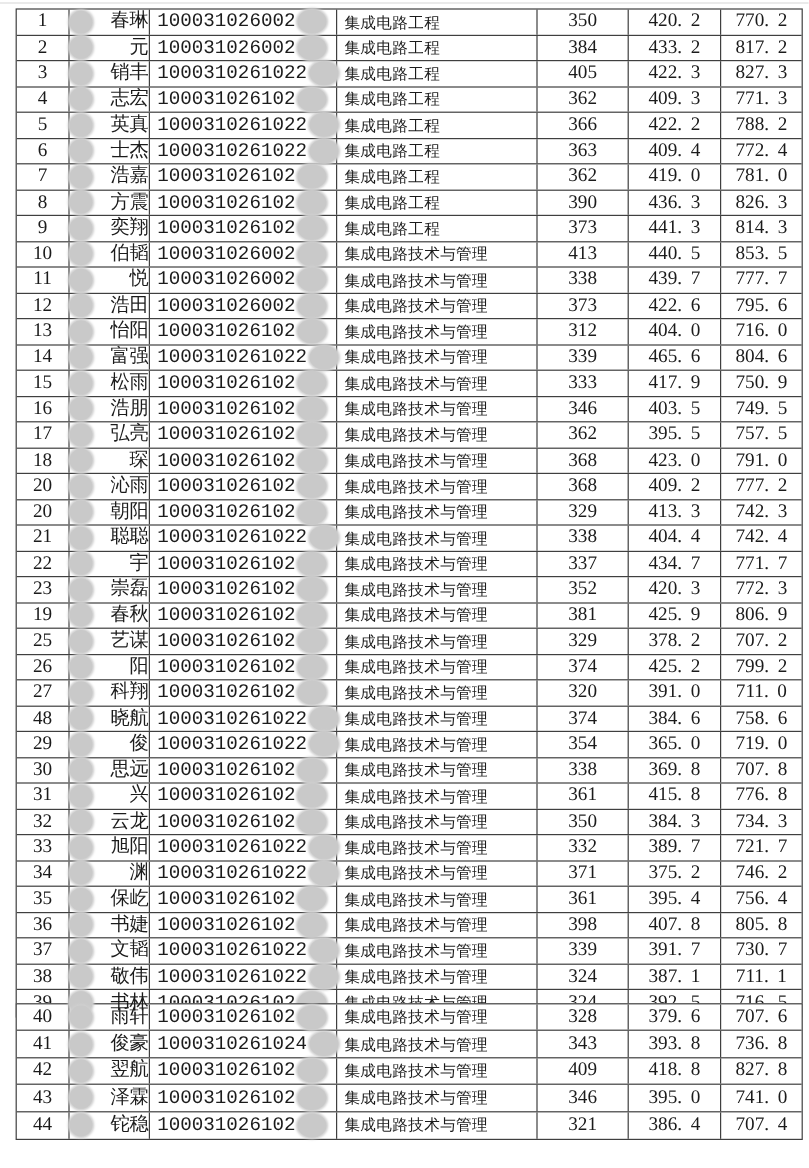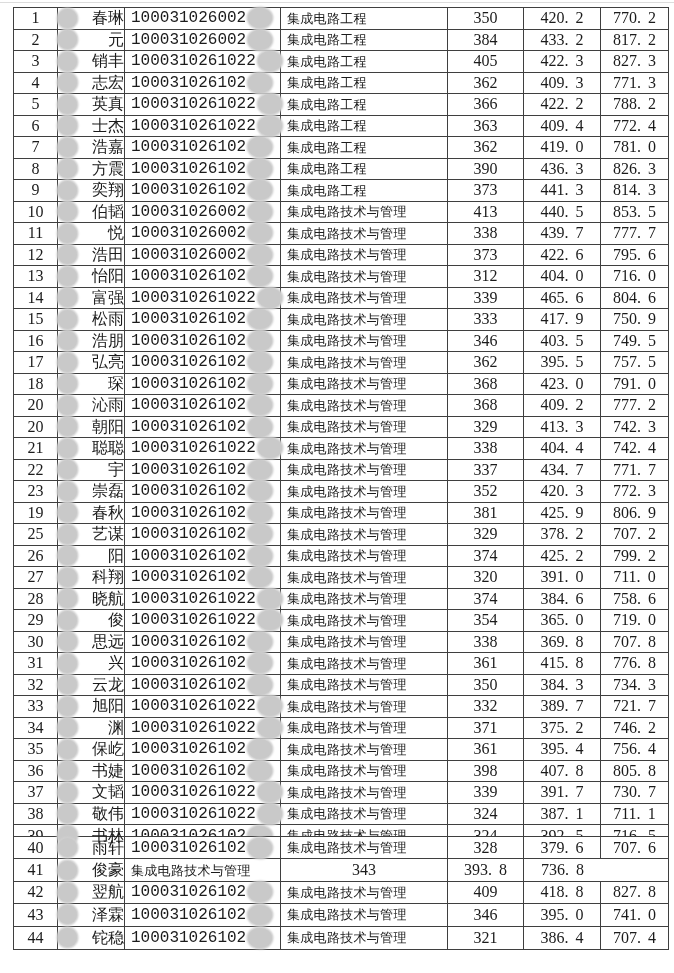--- a/index.html
+++ b/index.html
@@ -450,21 +450,21 @@
         <div class="cell c-id">
           <span>100031026102</span>
           <span class="blur id-blur"></span>
         </div>
         <div class="cell c-major">集成电路技术与管理</div>
         <div class="cell c-s1">320</div>
         <div class="cell c-s2">391.  0</div>
         <div class="cell c-total">711.  0</div>
       </div>
       <div class="row">
-        <div class="cell c-no">28</div>
+        <div class="cell c-no">48</div>
         <div class="cell c-name">
           <span class="blur name-blur"></span>
           <span class="name-text">晓航</span>
         </div>
         <div class="cell c-id">
           <span>1000310261022</span>
           <span class="blur id-blur"></span>
         </div>
         <div class="cell c-major">集成电路技术与管理</div>
         <div class="cell c-s1">374</div>
@@ -651,20 +651,24 @@
         <div class="cell c-major">集成电路技术与管理</div>
         <div class="cell c-s1">328</div>
         <div class="cell c-s2">379.  6</div>
         <div class="cell c-total">707.  6</div>
       </div>
       <div class="row">
         <div class="cell c-no">41</div>
         <div class="cell c-name">
           <span class="blur name-blur"></span>
           <span class="name-text">俊豪</span>
+        </div>
+        <div class="cell c-id">
+          <span>1000310261024</span>
+          <span class="blur id-blur"></span>
         </div>
         <div class="cell c-major">集成电路技术与管理</div>
         <div class="cell c-s1">343</div>
         <div class="cell c-s2">393.  8</div>
         <div class="cell c-total">736.  8</div>
       </div>
       <div class="row">
         <div class="cell c-no">42</div>
         <div class="cell c-name">
           <span class="blur name-blur"></span>

